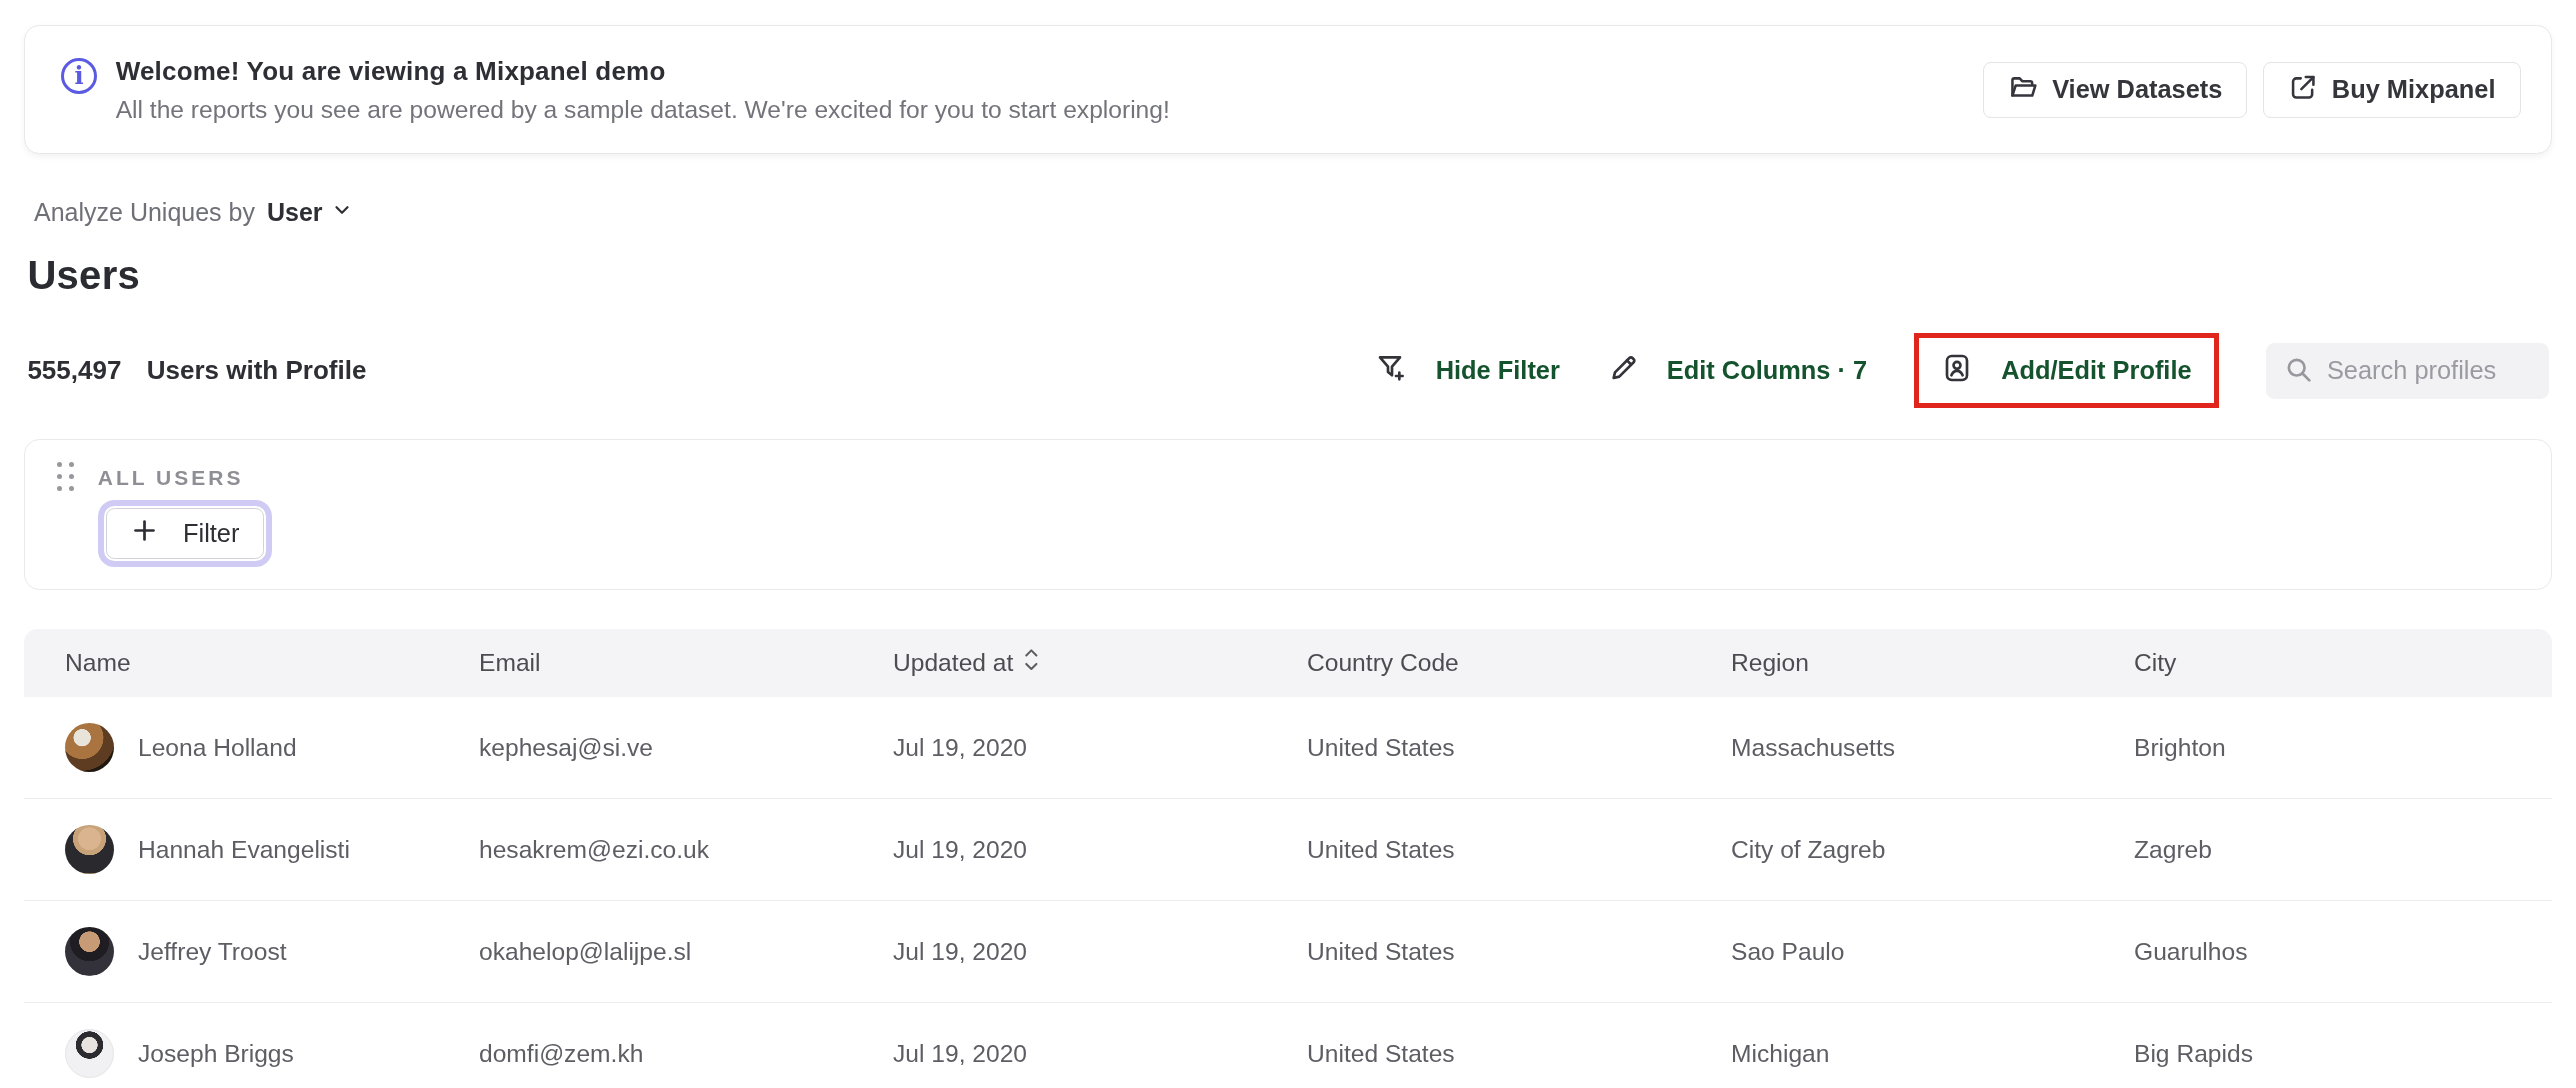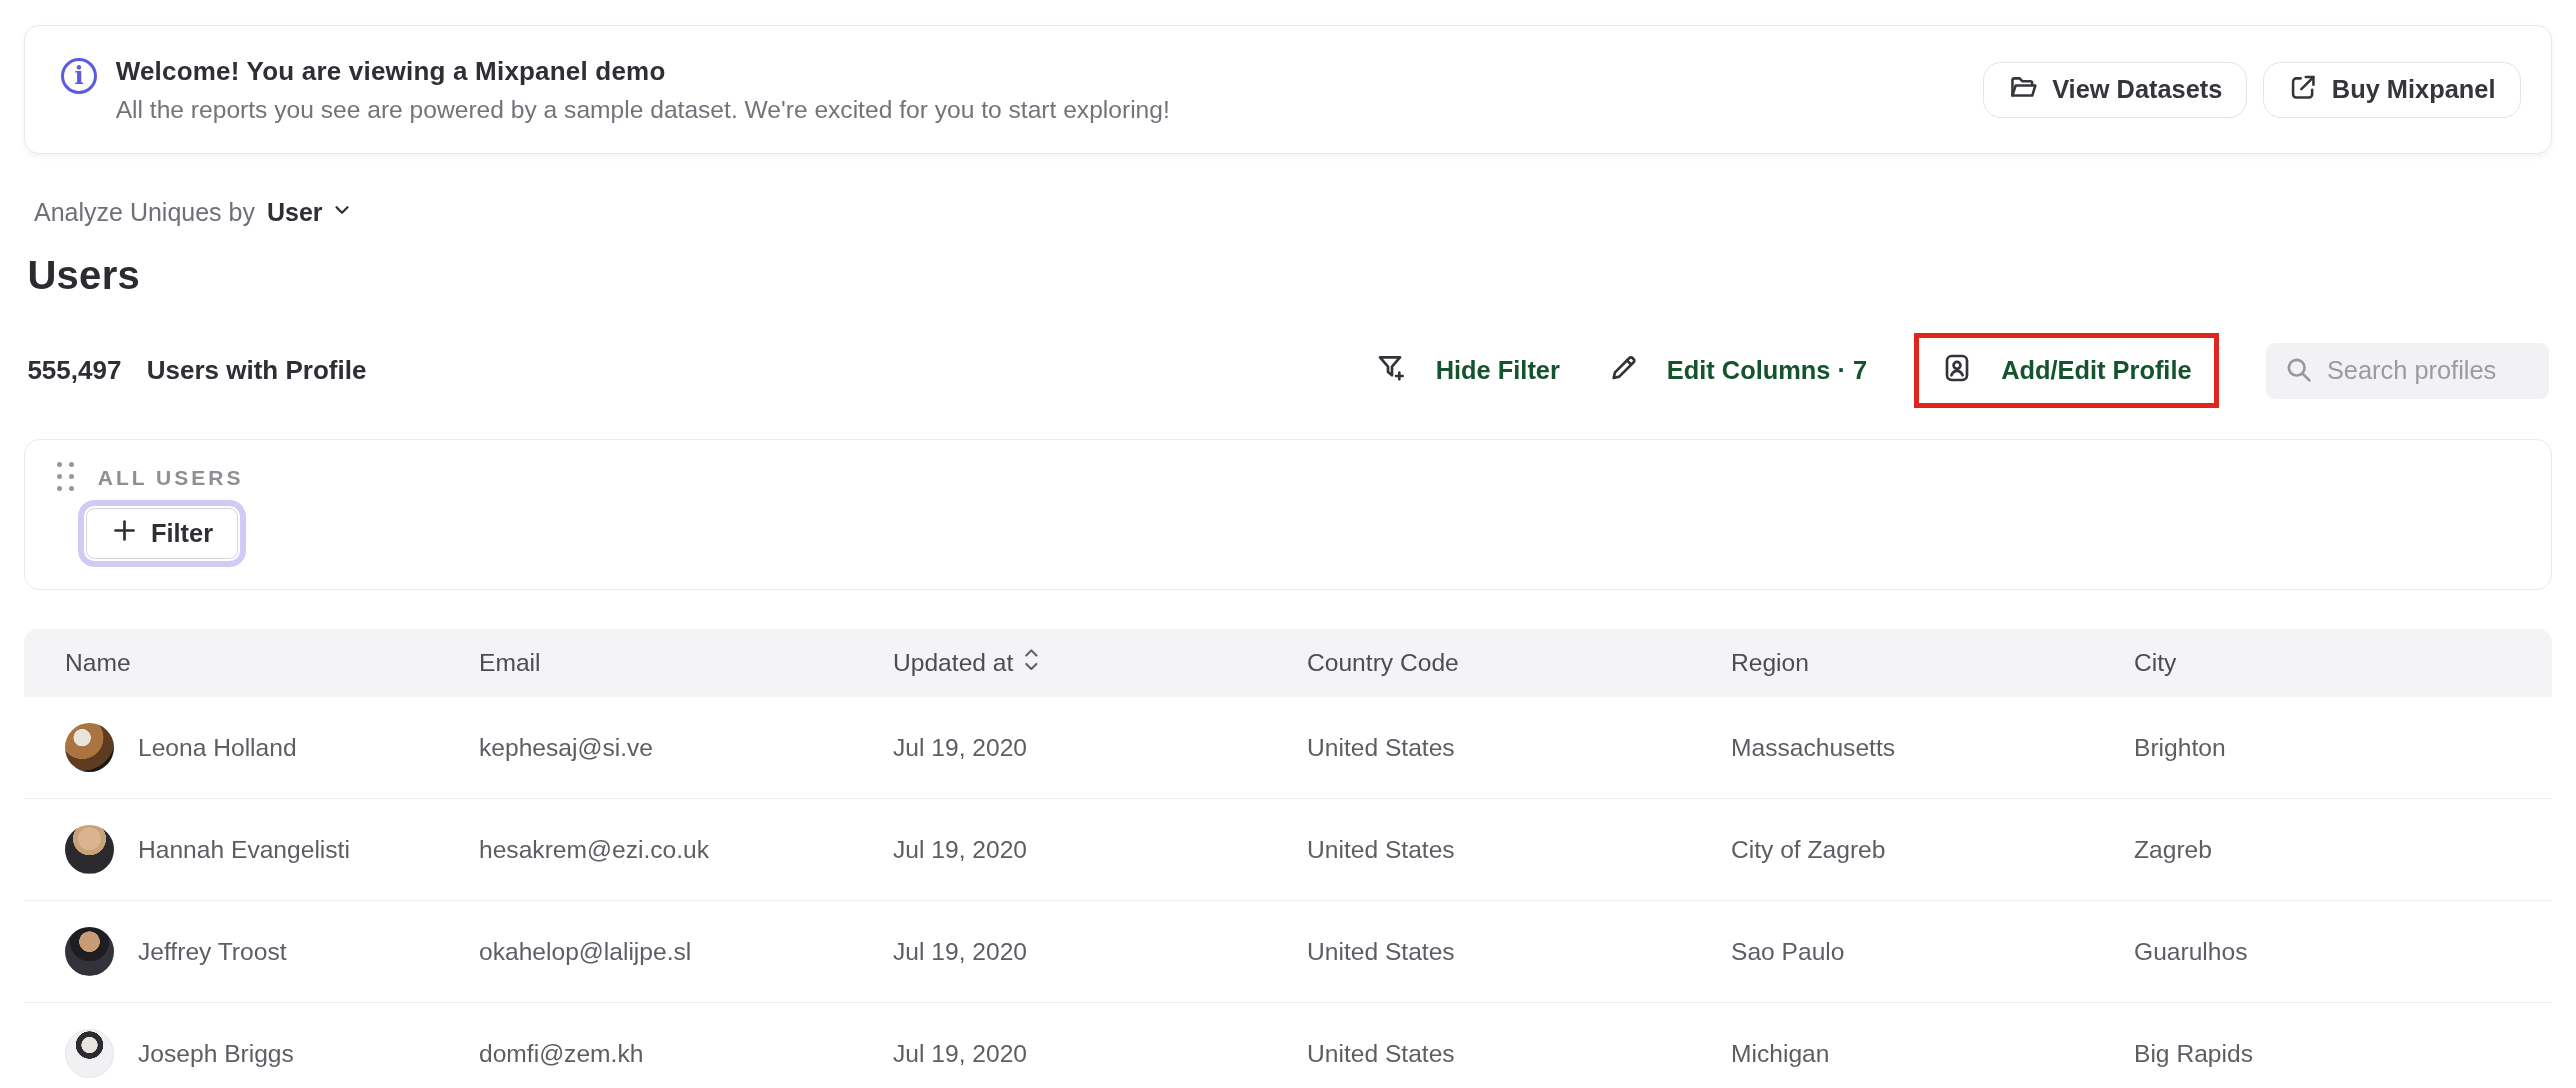--- a/index.html
+++ b/index.html
@@ -10,21 +10,21 @@
   .banner { margin:25.4px 24px 0; height:129px; border:1.7px solid #e8e8ea; border-radius:15.3px;
     box-shadow:0 2.5px 6.8px rgba(0,0,0,0.05); display:flex; align-items:center; padding:0 30.5px 0 36px; background:#fff; }
   .banner-left { display:flex; align-items:flex-start; gap:18.7px; flex:1; }
   .info-icon { width:36px; height:36px; border:3.4px solid #5a5be0; border-radius:50%;
     color:#5a5be0; font-family:"DejaVu Serif",serif; font-size:24px; font-weight:bold;
     display:flex; align-items:center; justify-content:center; margin-top:1.7px; }
   .banner-title { font-size:26px; font-weight:700; color:#2e2e35; letter-spacing:0.2px; }
   .banner-sub { font-size:24.6px; color:#73737b; margin-top:8.5px; font-weight:400; }
   .banner-btns { display:flex; gap:15.3px; }
   .btn { display:flex; align-items:center; gap:13.6px; height:56px; padding:0 24px;
-    border:1.7px solid #e4e4e7; border-radius:18px; background:#fff; cursor:pointer;
+    border:1.7px solid #e4e4e7; border-radius:8px; background:#fff; cursor:pointer;
     font-size:25.4px; font-weight:700; color:#35353c; }
   .btn svg { width:30.5px; height:30.5px; stroke:#35353c; fill:none; stroke-width:2; stroke-linecap:round; stroke-linejoin:round; }
 
   
   .content { padding:0 24px; }
   .analyze-row { margin:44px 10px 0; display:flex; align-items:center; gap:12px; font-size:25px; }
   .analyze-label { color:#6f6f77; }
   .analyze-value { color:#2e2e35; font-weight:700; display:flex; align-items:center; gap:8.5px; cursor:pointer; }
   .analyze-value svg { width:22px; height:22px; stroke:#2e2e35; fill:none; stroke-width:2.4; stroke-linecap:round; stroke-linejoin:round; }
 
@@ -46,24 +46,24 @@
     width:195px; font-family:inherit; }
   .search-box input::placeholder { color:#9a9aa1; }
 
   
   .filter-panel { margin:29px 0 0; border:1.7px solid #e9e9eb; border-radius:15.3px; padding:22px 0 25.4px 32px; background:#fff; }
   .group-row { display:flex; align-items:center; gap:20.4px; }
   .drag-handle { display:grid; grid-template-columns:repeat(2,8.5px); grid-auto-rows:8.5px; gap:3.4px; cursor:grab; }
   .drag-handle i { width:5.1px; height:5.1px; border-radius:50%; background:#97979e; }
   .group-label { font-size:21px; font-weight:700; color:#8e8e95; letter-spacing:3px; }
   .filter-btn-wrap { margin:13.6px 0 5.1px 29px; display:inline-block; }
-  .filter-btn { display:flex; align-items:center; gap:13px; height:51px; padding:0 24px;
+  .filter-btn { display:flex; align-items:center; gap:25px; height:51px; padding:0 24px;
     background:#fff; border:1.7px solid #d2d2d8; border-radius:8.5px; cursor:pointer;
-    font-size:25.4px; font-weight:700; color:#2e2e35;
-    outline:6px solid #cfcbf4; outline-offset:2.5px; }
+    font-size:25.4px; font-weight:400; color:#2e2e35;
+    outline:6px solid #cfcbf4; outline-offset:2.5px;margin-left:20px; }
   .filter-btn svg { width:27px; height:27px; stroke:#2e2e35; fill:none; stroke-width:2.4; stroke-linecap:round; }
 
   
   .table { margin-top:39px; }
   .thead { display:grid; grid-template-columns:414px 414px 414px 424px 403px auto;
     background:#f4f4f6; border-radius:13.6px 13.6px 0 0; height:68px; align-items:center; padding-left:41px;
     font-size:24.6px; color:#4c4c53; font-weight:500; }
   .th { display:flex; align-items:center; gap:8.5px; cursor:pointer; }
   .sort-icon svg { width:18.7px; height:25.4px; stroke:#5c5c63; fill:none; stroke-width:2.4; stroke-linecap:round; stroke-linejoin:round; }
   .trow { display:grid; grid-template-columns:414px 414px 414px 424px 403px auto;

